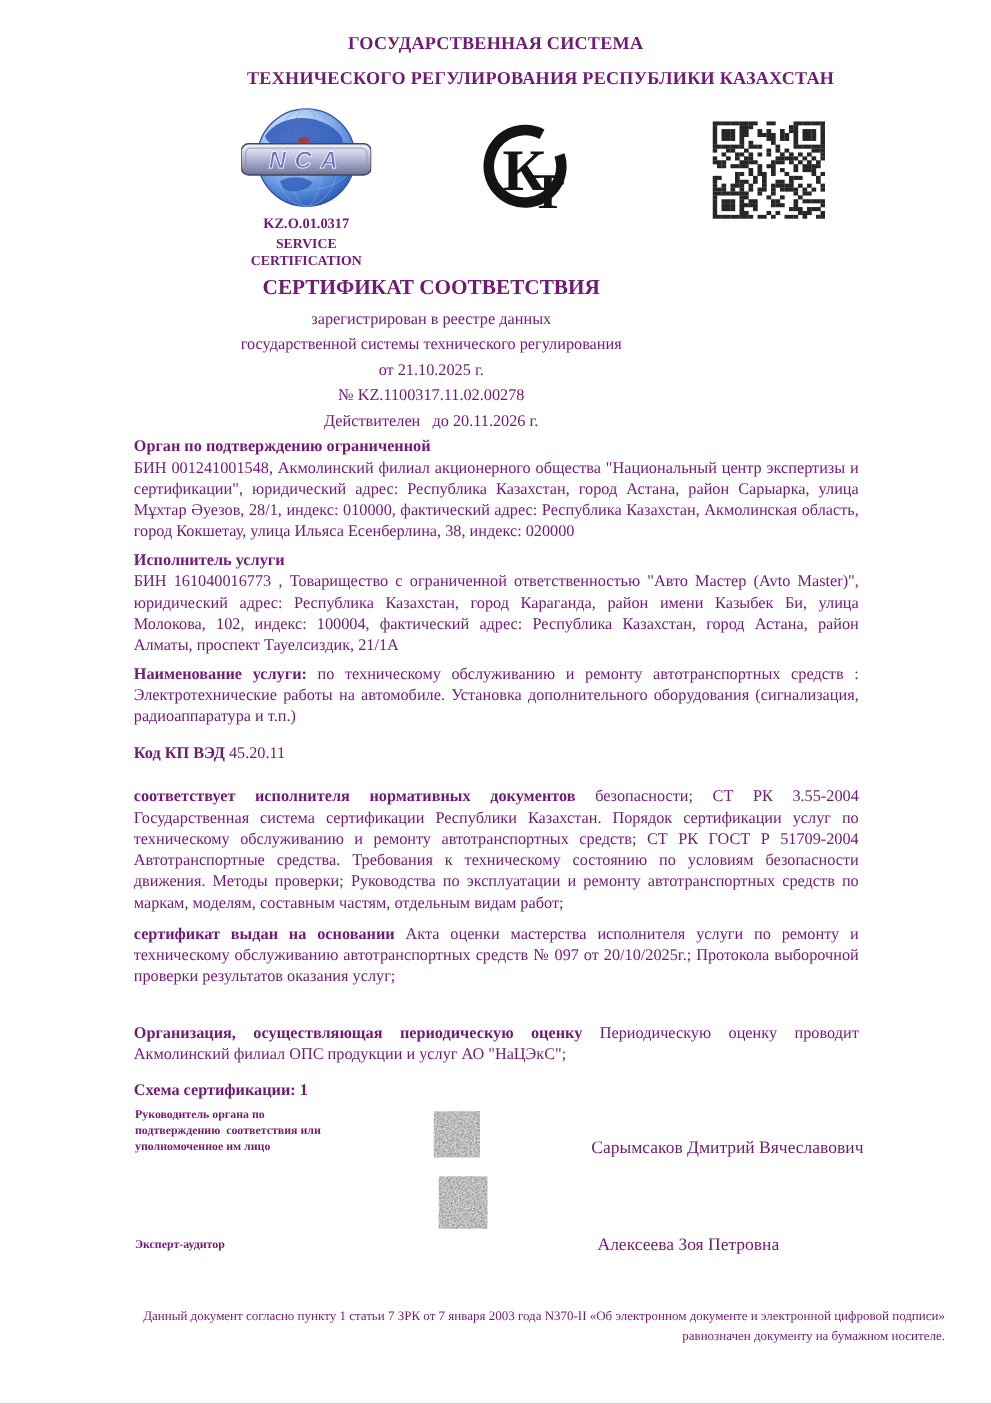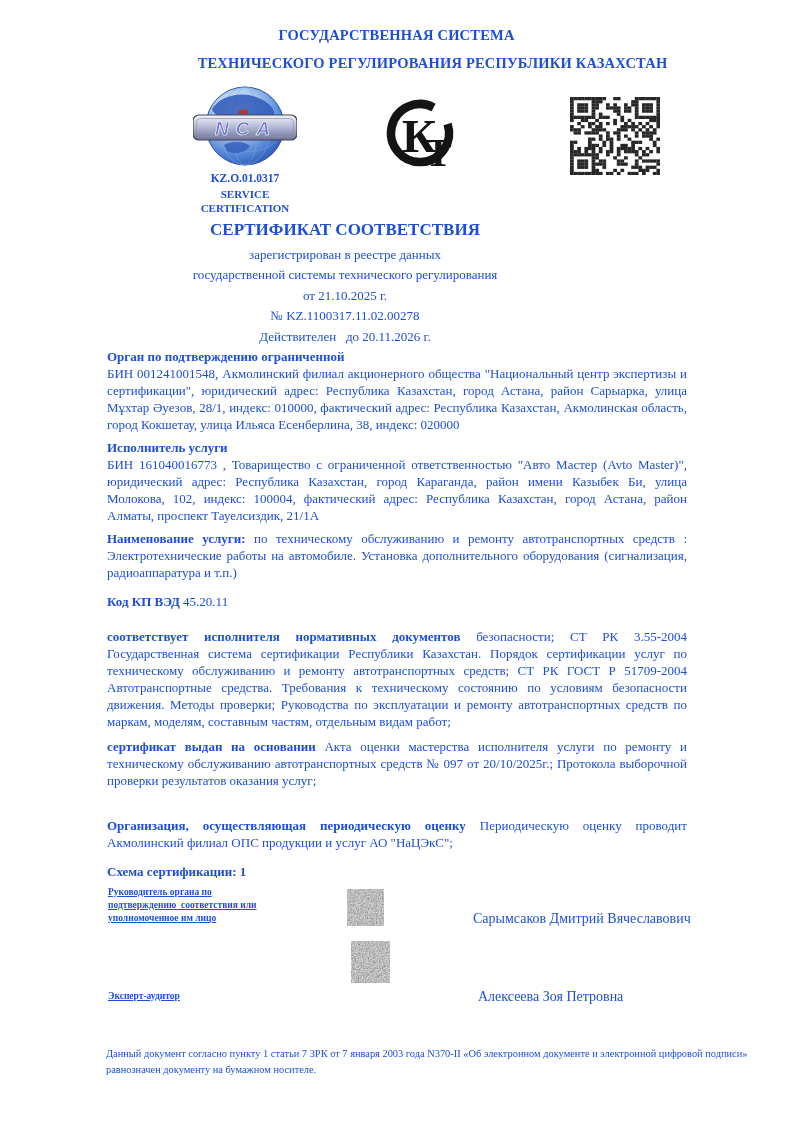--- a/index.html
+++ b/index.html
@@ -1,18 +1,18 @@
 <!DOCTYPE html>
 <html><head>
 <meta charset="utf-8">
 <style>
   html,body{margin:0;padding:0;background:#888;}
   .page{
     position:relative;width:793px;height:1123px;background:#ffffff;
-    font-family:"Liberation Serif","DejaVu Serif",serif;color:#1d4ed8;
+    font-family:"Liberation Serif","DejaVu Serif",serif;color:#701a75;
     margin:0 auto;overflow:hidden;
   }
   .hdr{position:absolute;left:0;width:793px;text-align:center;font-weight:bold;font-size:14.5px;letter-spacing:.2px;}
   .hdr1{top:27px;}
   .hdr2{top:55px;padding-left:36px;}
 
   .nca-logo{position:absolute;left:193px;top:86px;width:104px;text-align:center;}
   .nca-code{font-weight:bold;font-size:11.5px;margin-top:-2px;}
   .nca-sub{font-weight:bold;font-size:11px;line-height:13.5px;}
   .nca-sub-wrap{margin-top:4px;}
@@ -26,31 +26,31 @@
   .docbody{position:absolute;left:107px;top:348px;width:580px;font-size:13px;line-height:17px;text-align:justify;}
   .sec{margin:0 0 6px 0;}
   .sec b{font-weight:bold;}
   .sec .h-block{display:block;}
   .m12{margin-bottom:12px;}
   .m18{margin-bottom:18px;}
   .m8{margin-bottom:8px;}
   .m16{margin-bottom:28px;}
   .m6{margin-bottom:6px;}
 
-  .sig-label{position:absolute;font-weight:bold;font-size:9.5px;line-height:13px;white-space:pre-wrap;text-decoration:underline;}
+  .sig-label{position:absolute;font-weight:bold;font-size:9.5px;line-height:13px;white-space:pre-wrap;}
   .sig-label.head{left:108px;top:886px;width:190px;}
   .sig-label.expert{left:108px;top:990px;}
   .sig-name{position:absolute;font-size:14px;}
   .sig-name.head{left:473px;top:911px;}
   .sig-name.expert{left:478px;top:989px;}
   .stamp{position:absolute;}
   .stamp1{left:347px;top:889px;}
   .stamp2{left:351px;top:941px;}
 
-  .footer{position:absolute;left:106px;top:1046px;width:650px;font-size:10.4px;line-height:15.5px;}
+  .footer{position:absolute;left:106px;top:1046px;width:650px;font-size:10.4px;line-height:15.5px;text-align:right;}
 </style>
 </head>
 <body>
 
 <div class="page">
 
   <div class="hdr hdr1">ГОСУДАРСТВЕННАЯ СИСТЕМА</div>
   <div class="hdr hdr2">ТЕХНИЧЕСКОГО РЕГУЛИРОВАНИЯ РЕСПУБЛИКИ КАЗАХСТАН</div>
 
   <div class="nca-logo">

